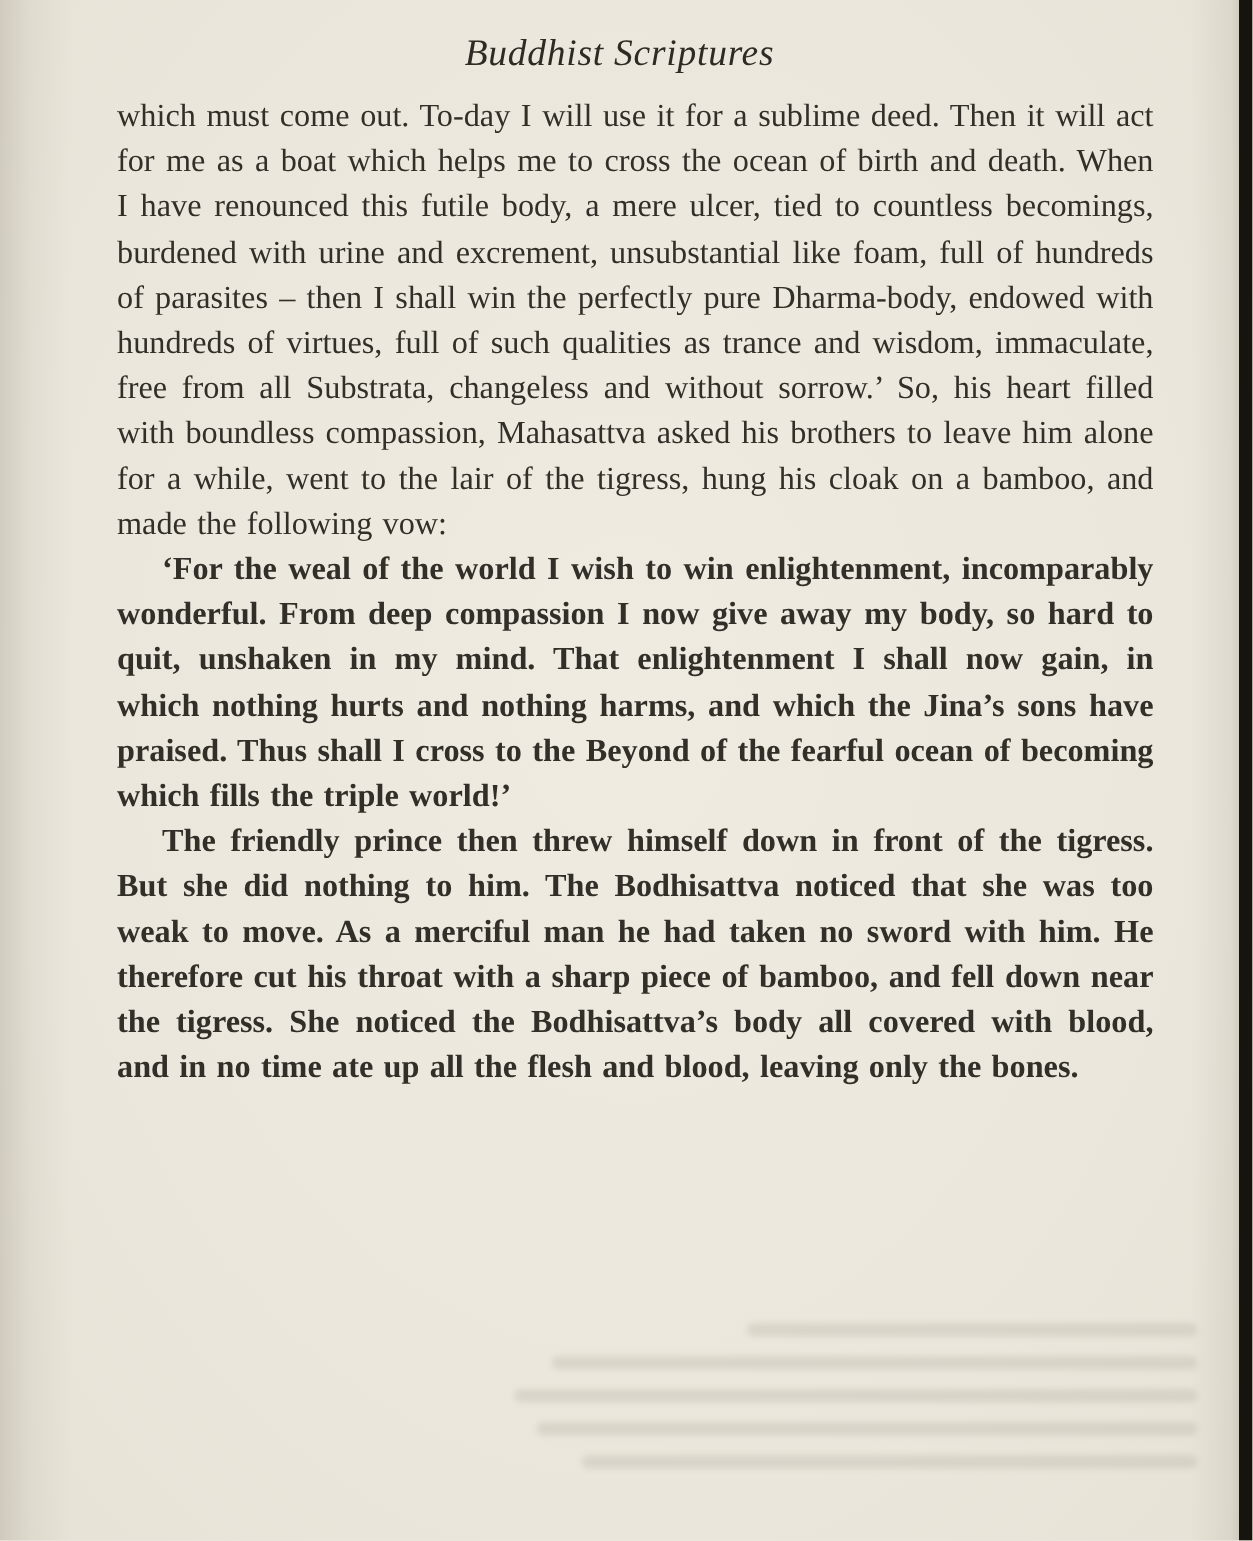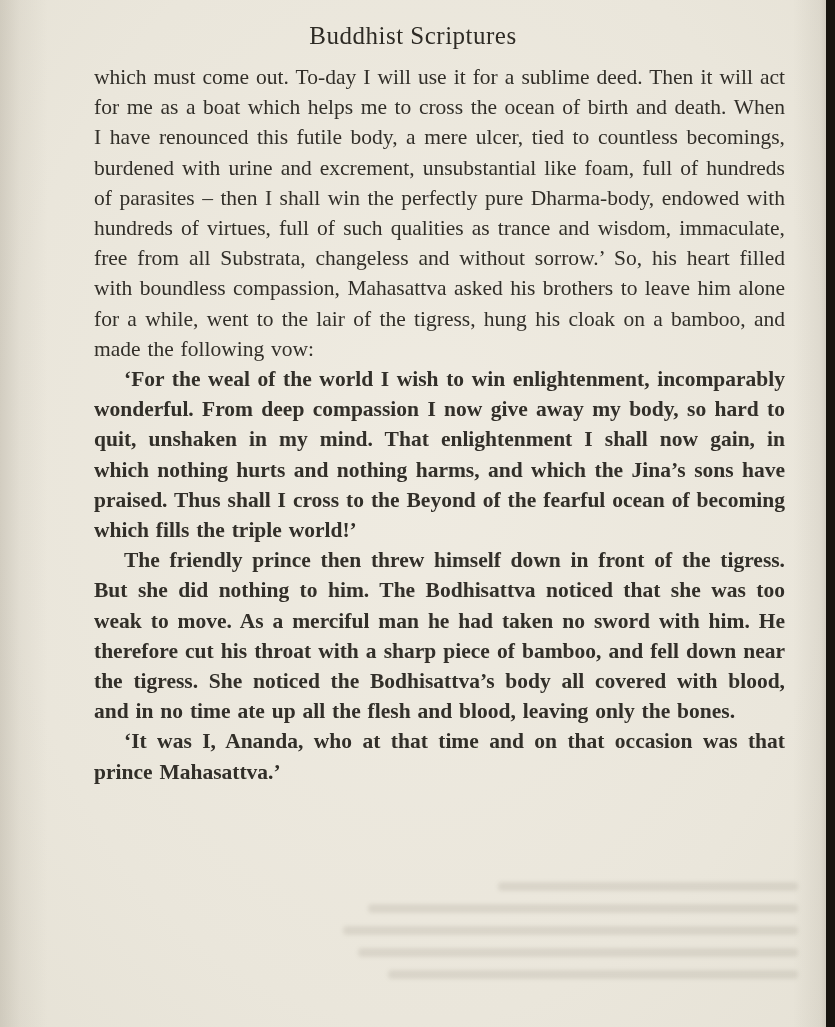--- a/index.html
+++ b/index.html
@@ -29,35 +29,35 @@
     width: 9px;
     height: 100%;
     background: #17140f;
   }
   .running-head {
     position: absolute;
     top: 22px;
     left: 0;
     width: 826px;
     text-align: center;
+    font-style: italic;
     font-size: 25px;
     letter-spacing: 0.5px;
     color: #2e2b25;
   }
   .text-block {
     position: absolute;
     top: 62px;
     left: 78px;
     width: 691px;
     font-size: 21.5px;
     line-height: 30.2px;
     color: #322f29;
     text-align: justify;
     word-spacing: 1.5px;
-    margin-left: 16px;
   }
   .para {
     margin: 0;
   }
   .para.indent {
     text-indent: 30px;
     font-weight: bold;
   }
   
   .show-through {
@@ -83,21 +83,20 @@
 <body>
 
 <div class="page">
 
   <div class="running-head">Buddhist Scriptures</div>
 
   <div class="text-block">
     <p class="para">which must come out. To-day I will use it for a sublime deed. Then it will act for me as a boat which helps me to cross the ocean of birth and death. When I have renounced this futile body, a mere ulcer, tied to countless becomings, burdened with urine and excrement, unsubstantial like foam, full of hundreds of parasites – then I shall win the perfectly pure Dharma-body, endowed with hundreds of virtues, full of such qualities as trance and wisdom, immaculate, free from all Substrata, changeless and without sorrow.’ So, his heart filled with boundless compassion, Mahasattva asked his brothers to leave him alone for a while, went to the lair of the tigress, hung his cloak on a bamboo, and made the following vow:</p>
     <p class="para indent">‘For the weal of the world I wish to win enlightenment, incomparably wonderful. From deep compassion I now give away my body, so hard to quit, unshaken in my mind. That enlightenment I shall now gain, in which nothing hurts and nothing harms, and which the Jina’s sons have praised. Thus shall I cross to the Beyond of the fearful ocean of becoming which fills the triple world!’</p>
     <p class="para indent">The friendly prince then threw himself down in front of the tigress. But she did nothing to him. The Bodhisattva noticed that she was too weak to move. As a merciful man he had taken no sword with him. He therefore cut his throat with a sharp piece of bamboo, and fell down near the tigress. She noticed the Bodhisattva’s body all covered with blood, and in no time ate up all the flesh and blood, leaving only the bones.</p>
-    <p class="para indent">‘It was I, Ananda, who at that time and on that occasion was that prince Mahasattva.’</p>
   </div>
 
   <div class="show-through">
     <div class="st-line" style="width:300px"></div>
     <div class="st-line" style="width:430px"></div>
     <div class="st-line" style="width:455px"></div>
     <div class="st-line" style="width:440px"></div>
     <div class="st-line" style="width:410px"></div>
   </div>
 

